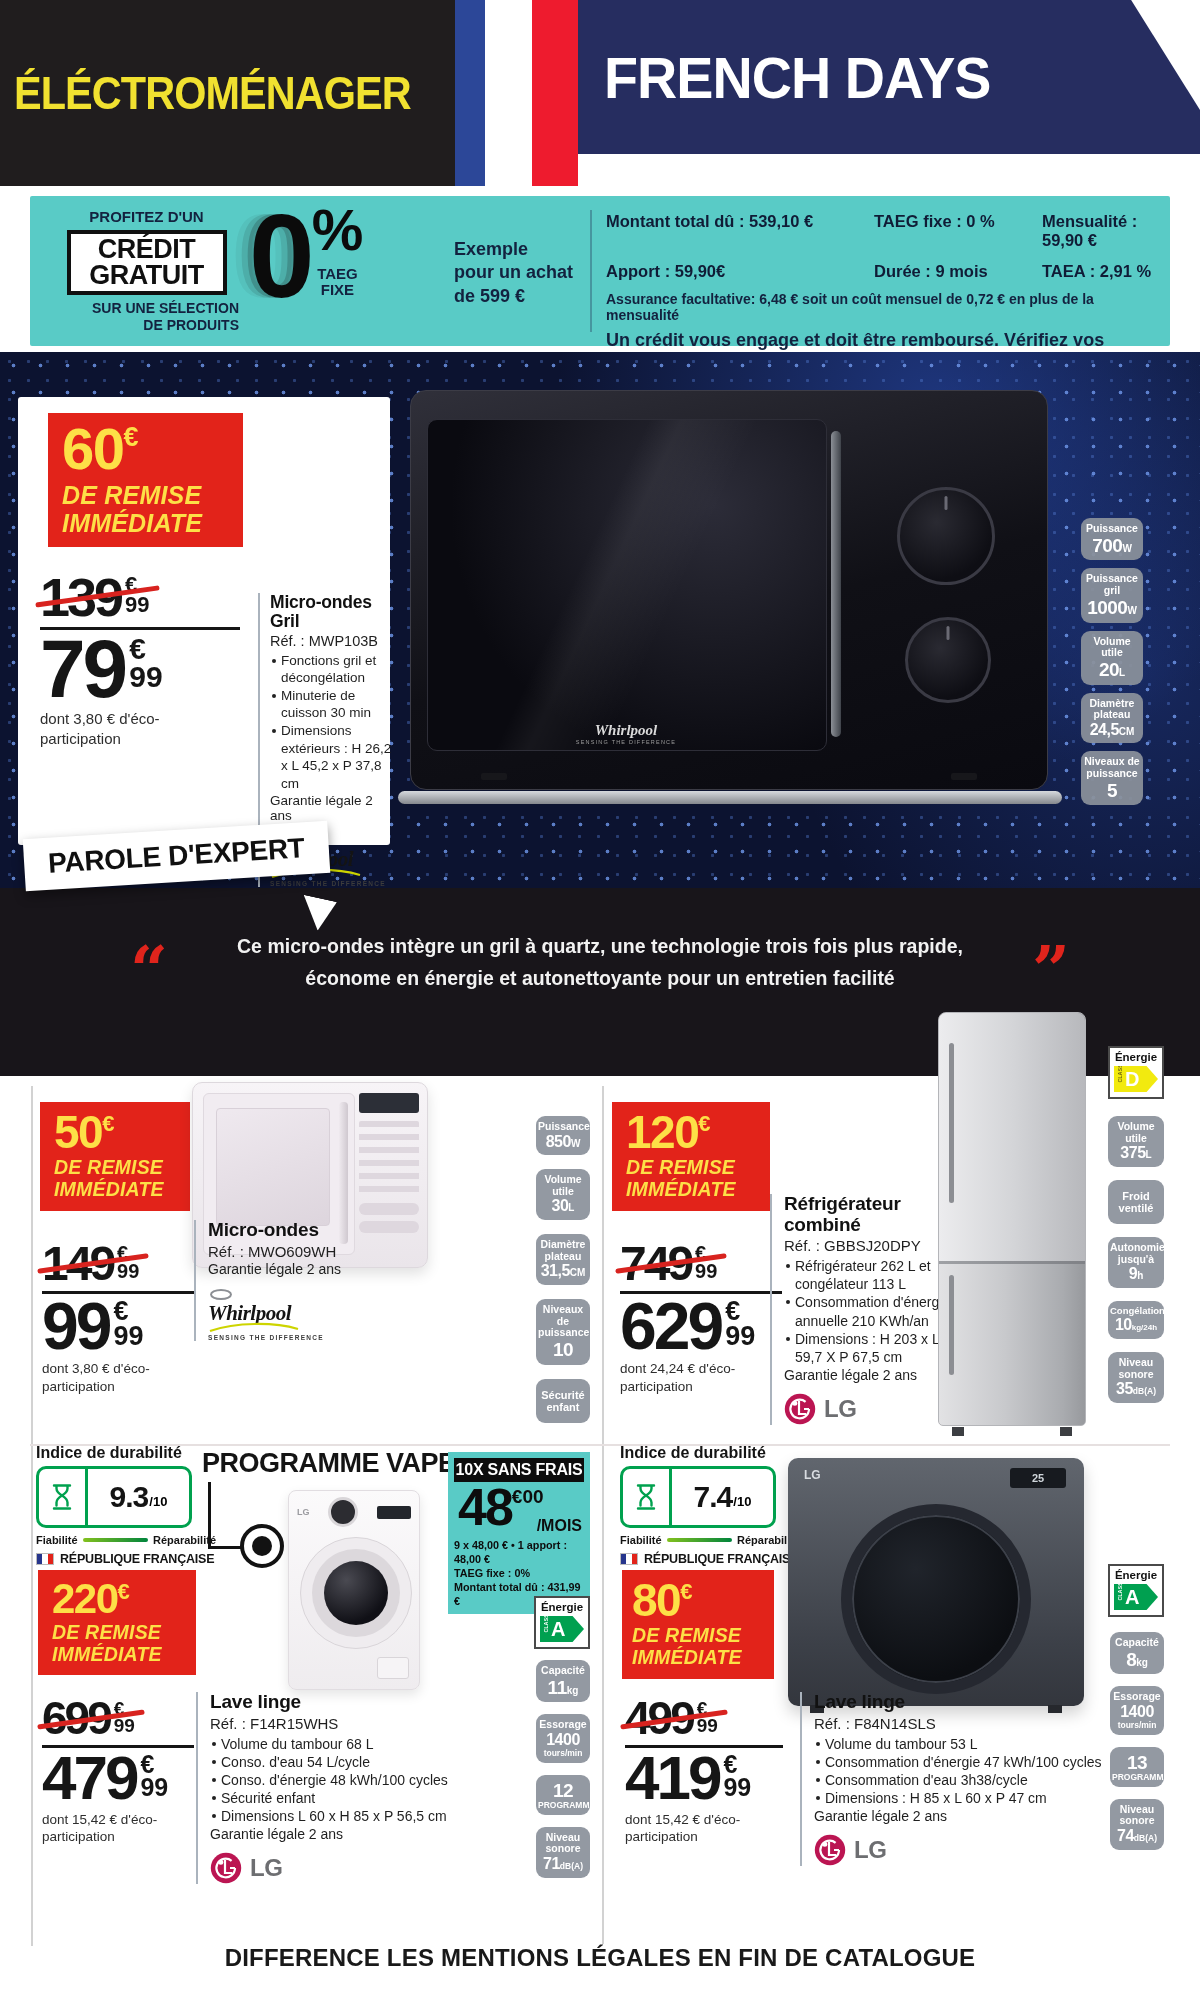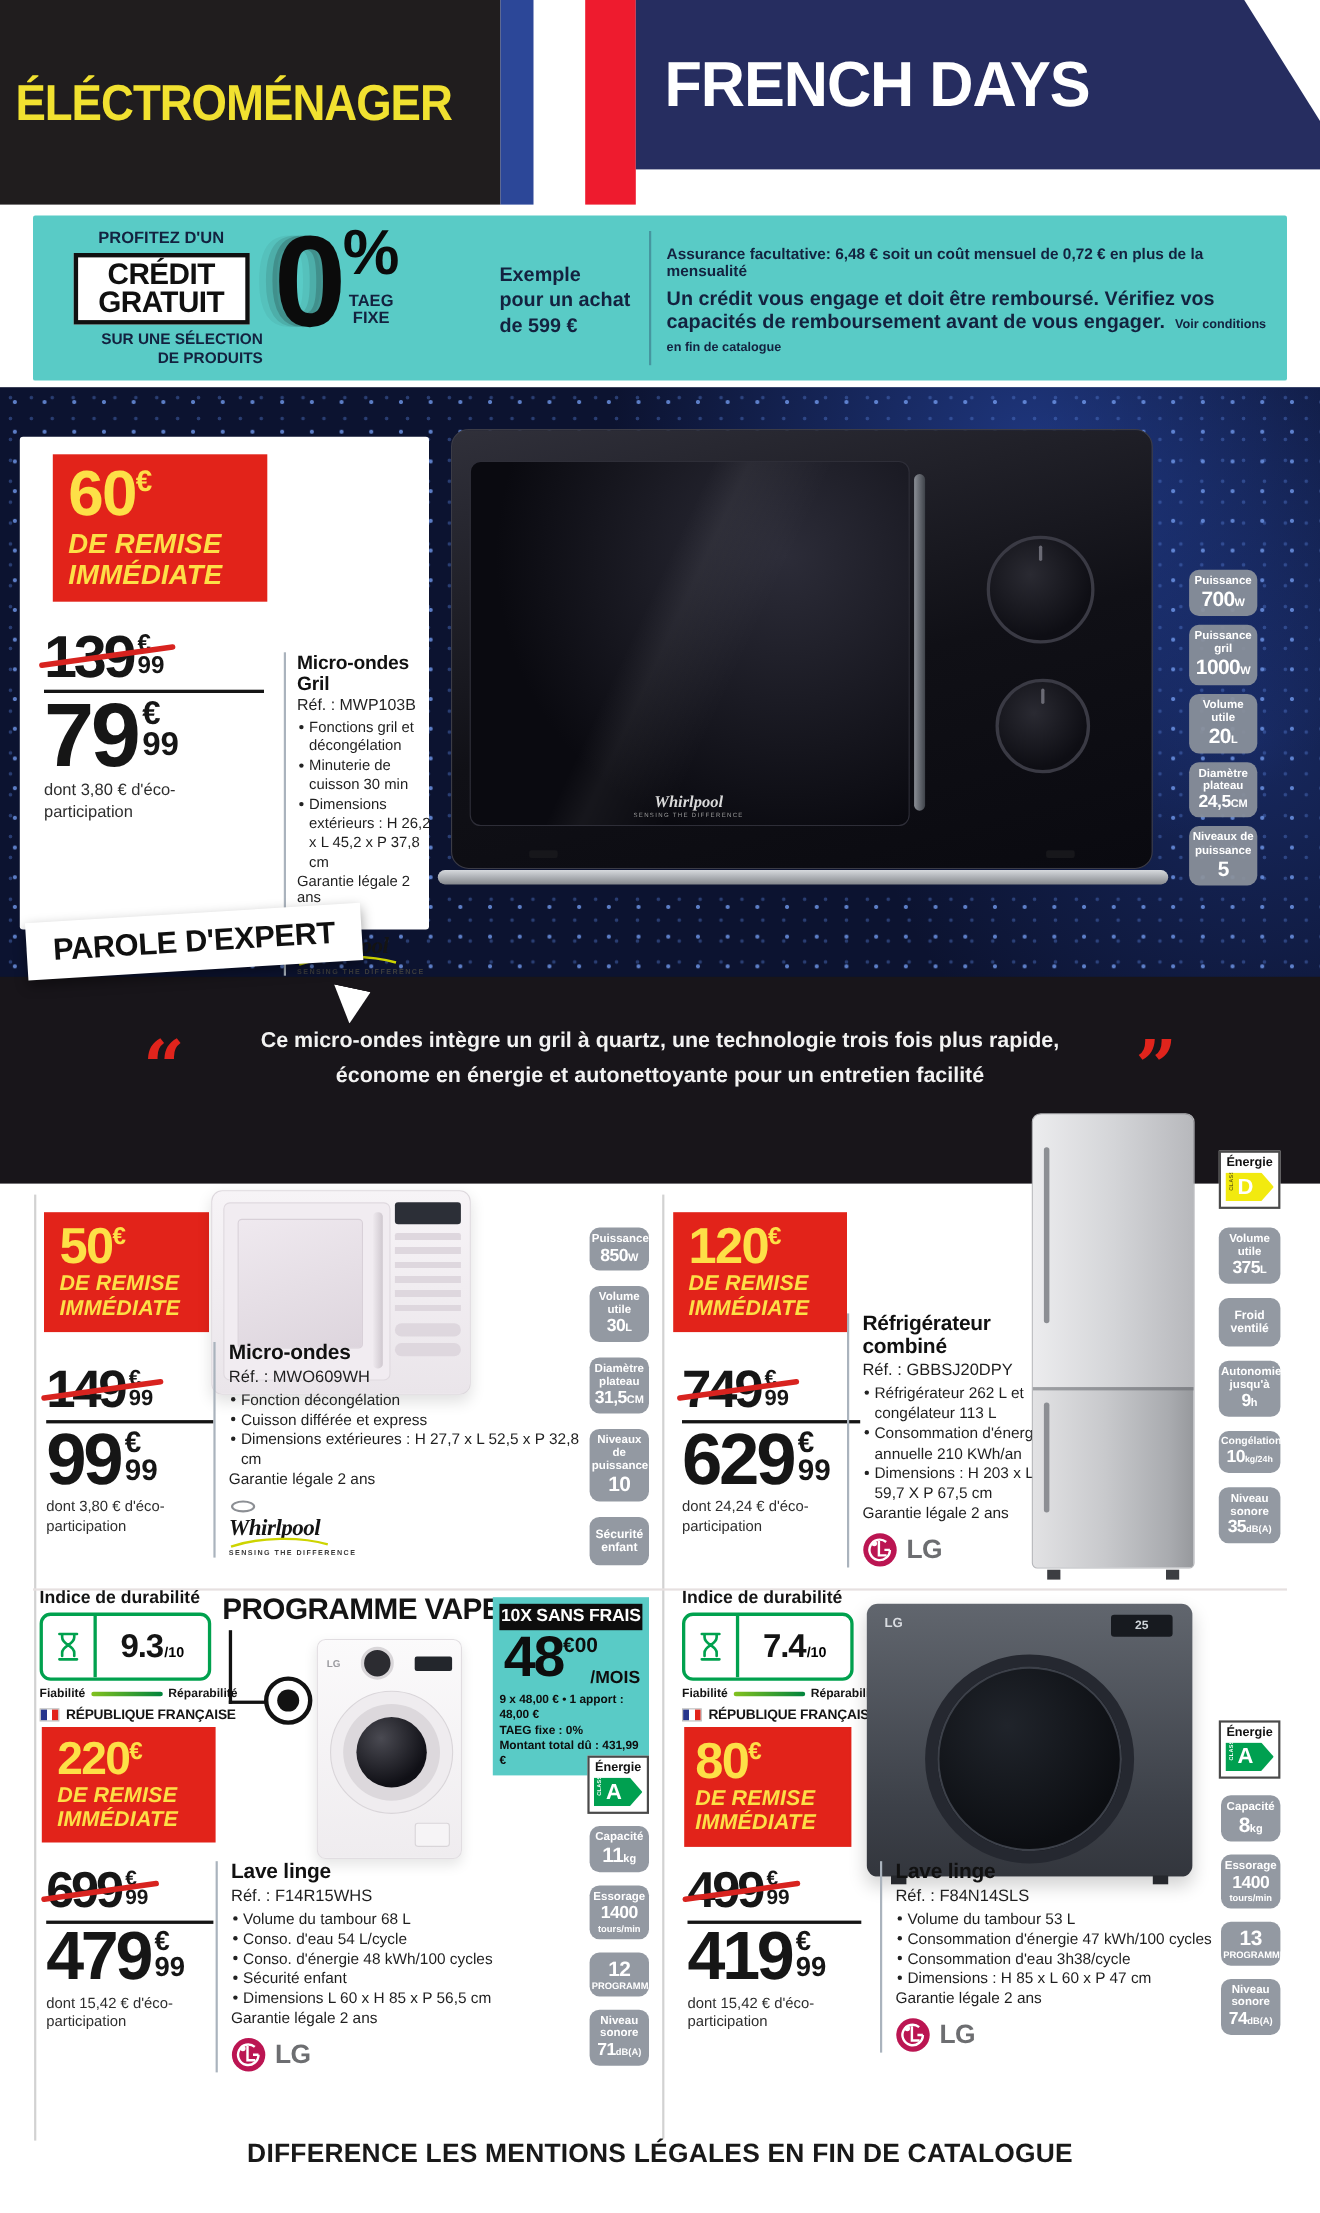--- a/index.html
+++ b/index.html
@@ -241,20 +241,28 @@
         </span>
       </span>
     </div>
     <div class="c3">
       <div>Exemple</div>
       <div>pour un achat</div>
       <div>de 599 €</div>
     </div>
     <div class="cdiv"></div>
     <div class="c4">
+      <div class="facts">
+        <span>Montant total dû : 539,10 €</span>
+        <span>TAEG fixe : 0 %</span>
+        <span>Mensualité : 59,90 €</span>
+        <span>Apport : 59,90€</span>
+        <span>Durée : 9 mois</span>
+        <span>TAEA : 2,91 %</span>
+      </div>
       <div class="insur">Assurance facultative: 6,48 € soit un coût mensuel de 0,72 € en plus de la mensualité</div>
       <div class="warn">
         <span>Un crédit vous engage et doit être remboursé. Vérifiez vos capacités de remboursement avant de vous engager.</span>
         <span class="cond">Voir conditions en fin de catalogue</span>
       </div>
     </div>
   </div>
 
   <div class="abs hero">
     <div class="card">
@@ -419,25 +427,20 @@
           <span>€</span>
           <span>99</span>
         </span>
     </div>
     <div class="eco">dont 3,80 € d'éco-participation</div>
   </div>
 
   <div class="abs pinfo" style="left:194px;top:1220px;width:336px;">
     <div class="nm">Micro-ondes</div>
     <div class="rf">Réf. : MWO609WH</div>
-    <ul class="feat">
-      <li>Fonction décongélation</li>
-      <li>Cuisson différée et express</li>
-      <li>Dimensions extérieures : H 27,7 x L 52,5 x P 32,8 cm</li>
-    </ul>
     <div class="gar">Garantie légale 2 ans</div>
     <div class="whlogo">
       <div class="whoval"></div>
       <div class="whtxt">Whirlpool</div>
       <svg class="whsw" width="92" height="12">
           <path d="M2 10 C 28 1, 66 1, 90 8" stroke="#cdd400" stroke-width="2.2" fill="none"></path>
         </svg>
       <div class="whtag">SENSING THE DIFFERENCE</div>
     </div>
   </div>

